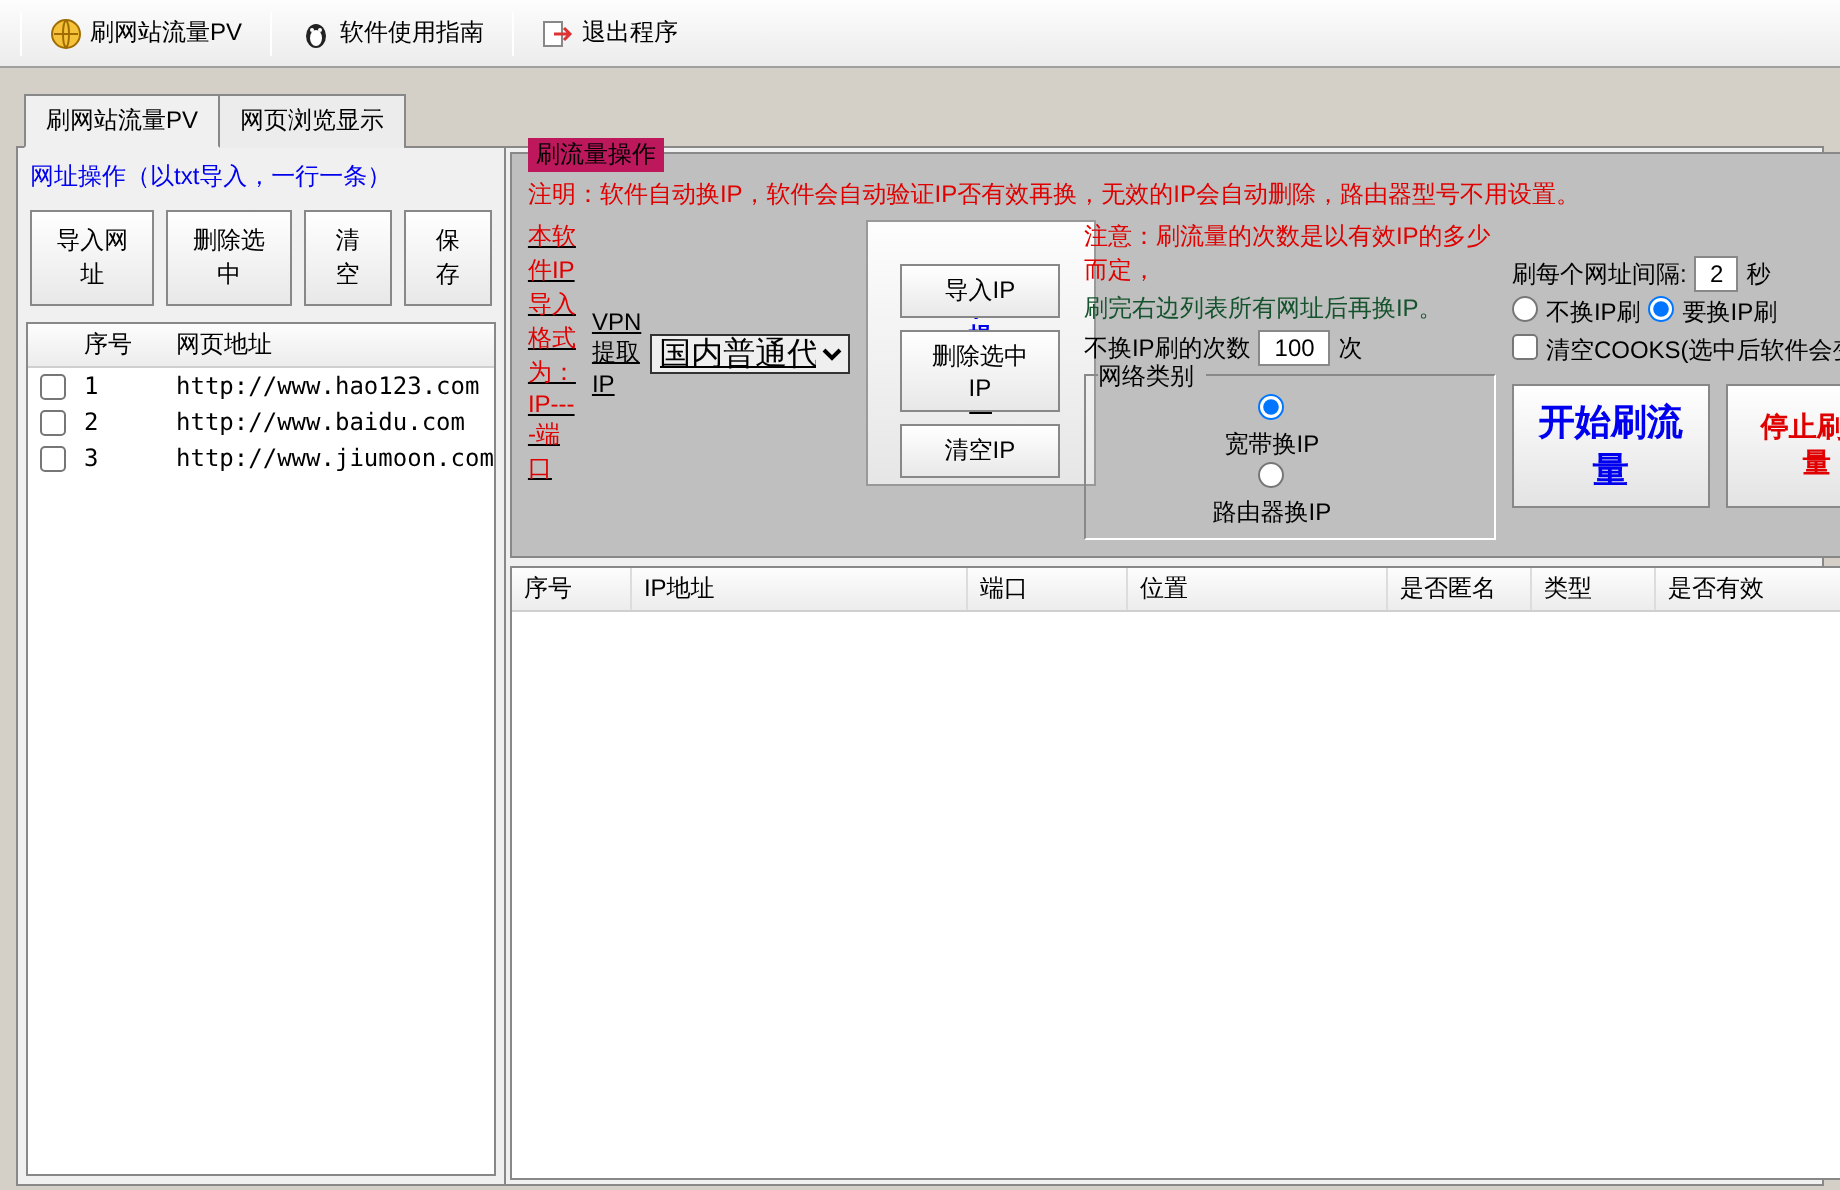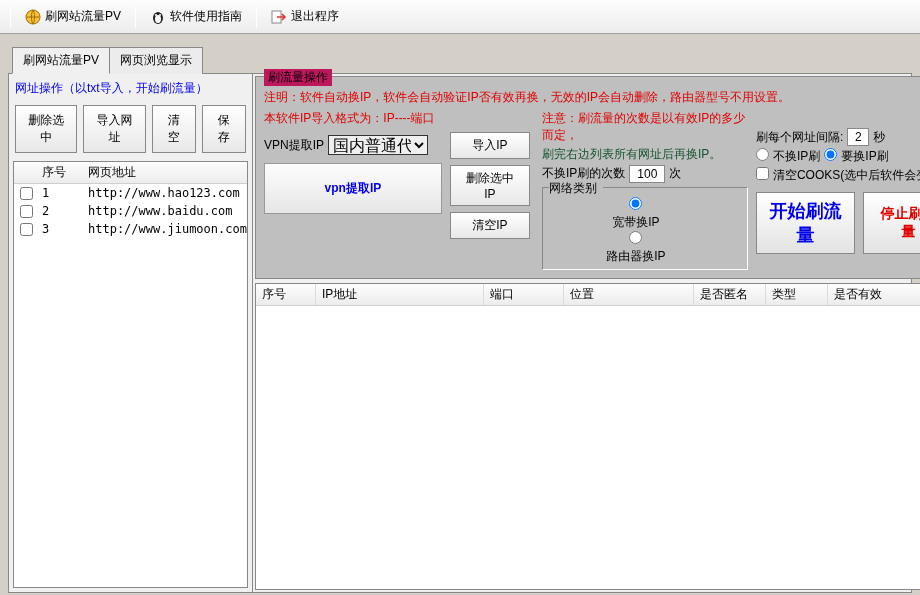--- a/index.html
+++ b/index.html
@@ -140,23 +140,24 @@
 .red { color: #e00000; }
 .blue { color: #14532d; }
 .ops-line1 { margin: 4px 0 4px 0; }
 .ops-row {
   display: flex;
   align-items: flex-start;
   gap: 8px;
 }
 .vpn-block {
   display: flex;
-  flex-direction: column;
+  flex-direction: row;
   gap: 8px;
   width: 178px;
+  text-decoration: underline;
 }
 .vpn-row1 { display:flex; align-items:center; gap:4px;}
 .vpn-select {
   font-family: inherit;
   font-size: 16px;
   border: 1px solid #333;
   height: 20px;
   width: 100px;
 }
 .vpn-extract {
@@ -175,21 +176,21 @@
 }
 .ip-btns button { width: 80px; }
 
 .mid-block {
   display: flex;
   flex-direction: column;
   gap: 2px;
   width: 210px;
   padding-left: 4px;
 }
-.mid-block .line { display:flex; gap:4px; }
+.mid-block .line { display:flex; align-items:center; gap:4px; }
 .num-input {
   width: 36px;
   height: 18px;
   font-family: inherit;
   font-size: 12px;
   border: 1px solid #888;
   text-align: center;
 }
 .network-group {
   border: 1px solid #fff;
@@ -285,24 +286,24 @@
 </div>
 
 <div class="tab-row">
   <div class="tab active">刷网站流量PV</div>
   <div class="tab">网页浏览显示</div>
 </div>
 
 <div class="content-area">
 
   <div class="left-panel">
-    <div class="group-title-blue">网址操作（以txt导入，开始刷流量）</div>
+    <div class="group-title-blue">网址操作（以txt导入，一行一条）</div>
     <div class="btn-row">
+      <button class="std big">导入网址</button>
       <button class="std big">删除选中</button>
-      <button class="std big">导入网址</button>
       <button class="std big">清空</button>
       <button class="std big">保存</button>
     </div>
     <div class="url-list">
       <div class="url-list-header">
         <div class="cell-chk"></div>
         <div class="cell-seq">序号</div>
         <div class="cell-url">网页地址</div>
       </div>
       <div class="url-row">

